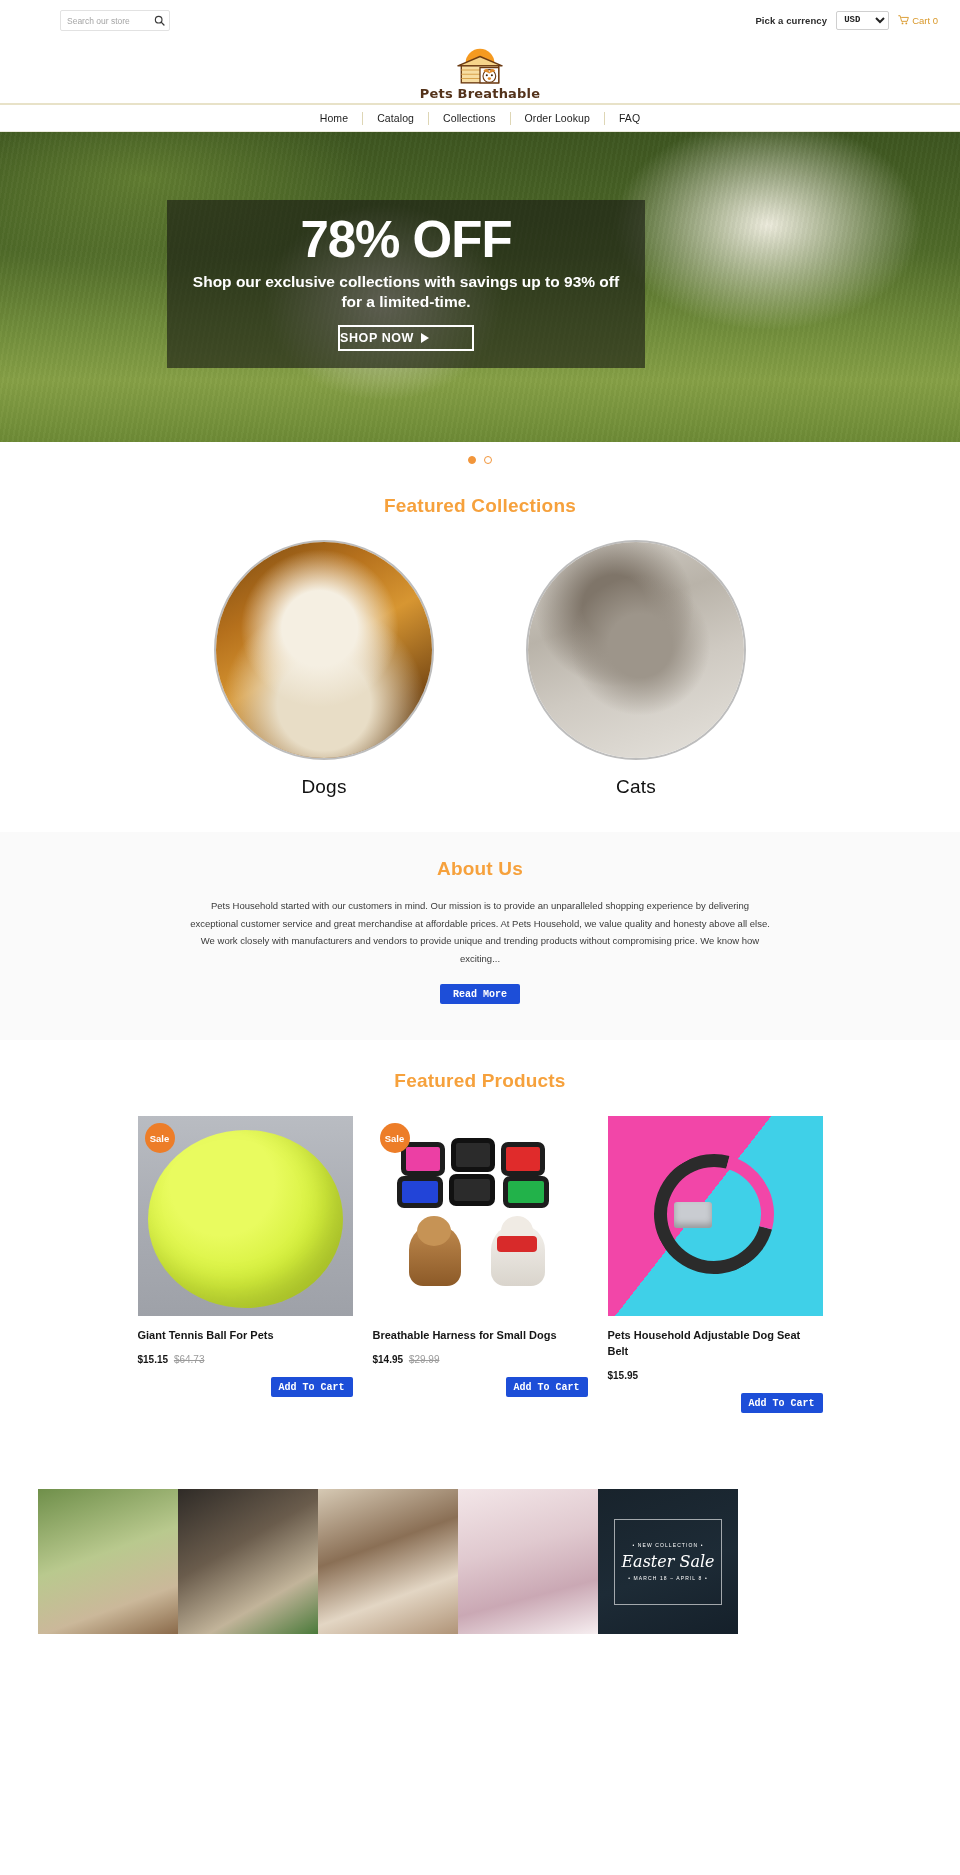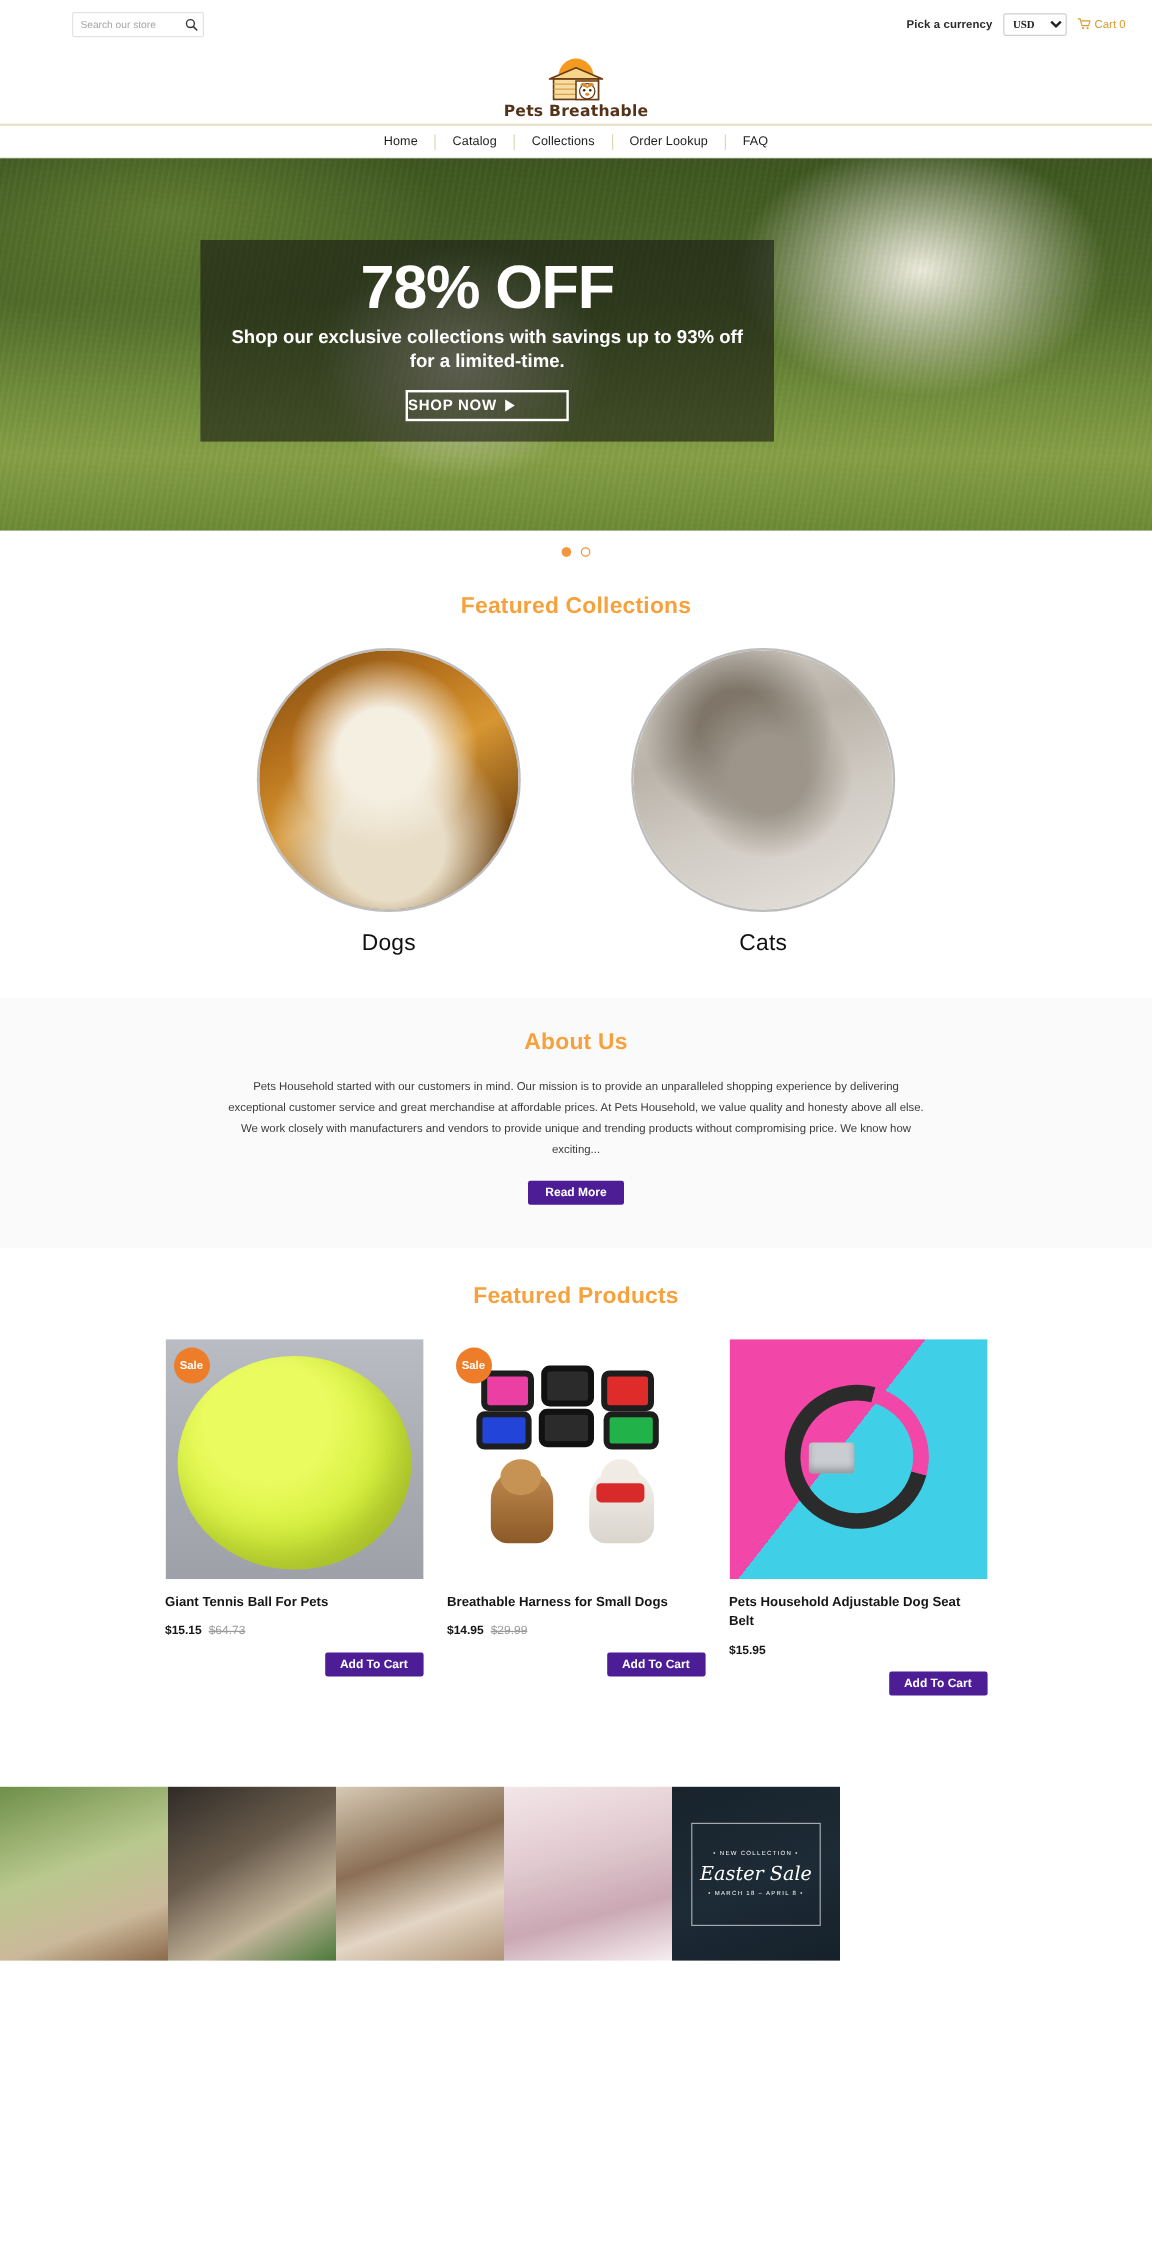--- a/index.html
+++ b/index.html
@@ -53,21 +53,21 @@
     font-size: 9.5px;
     color: #2b2b2b;
     font-weight: bold;
     letter-spacing: .1px;
   }
   .currency-select {
     width: 53px;
     height: 19px;
     font-size: 9px;
     font-weight: bold;
-    font-family: Liberation Serif, serif;
+    font-family: Liberation Mono, monospace;
     border: 1px solid #cfcfcf;
     border-radius: 2px;
     background: #fff;
     color: #222;
     padding-left: 3px;
   }
   .cart-link {
     display: flex;
     align-items: center;
     gap: 3px;
@@ -246,24 +246,24 @@
   }
   .about-body {
     width: 580px;
     margin: 17px auto 0;
     text-align: center;
     font-size: 9.5px;
     line-height: 1.85;
     color: #3a3a3a;
   }
   .btn-orange {
-    background: #4c1d95;
+    background: #1d4ed8;
     color: #fff;
     border: none;
-    font-family: Liberation Sans, sans-serif;
+    font-family: Liberation Mono, monospace;
     font-size: 10px;
     font-weight: bold;
     cursor: pointer;
     border-radius: 2px;
   }
   .read-more {
     display: block;
     margin: 17px auto 0;
     width: 80px; height: 20px;
   }
@@ -349,21 +349,21 @@
   .price-was { color: #9b9b9b; text-decoration: line-through; margin-left: 3px; }
   .atc {
     display: block;
     margin-left: auto;
     margin-top: 12px;
     width: 82px; height: 20px;
   }
 
   
   .insta { padding: 28px 0 0; }
-  .insta-row { display: flex; margin-top: 22px; }
+  .insta-row { display: flex; margin-top: 22px; padding-left: 38px; }
   .insta-cell { width: 140px; height: 145px; overflow: hidden; position: relative; cursor: pointer; }
   .ig1 { background: linear-gradient(160deg,#6f8f4a,#b9c98e 45%,#cbb89a 75%,#8a6a4a); }
   .ig2 { background: linear-gradient(150deg,#2f2b27,#6a5c4c 40%,#c2b49a 72%,#4a7a3a); }
   .ig3 { background: linear-gradient(160deg,#d6c9b4,#8a6f55 40%,#e3d6c4 70%,#b09478); }
   .ig4 { background: linear-gradient(165deg,#f3e6e8,#e0c9cf 40%,#caa8b4 70%,#f6eef0); }
   .ig5 {
     background: linear-gradient(160deg,#18232c,#1d2b36 55%,#15202a);
     display: flex; align-items: center; justify-content: center;
   }
   .ig5-inner {

